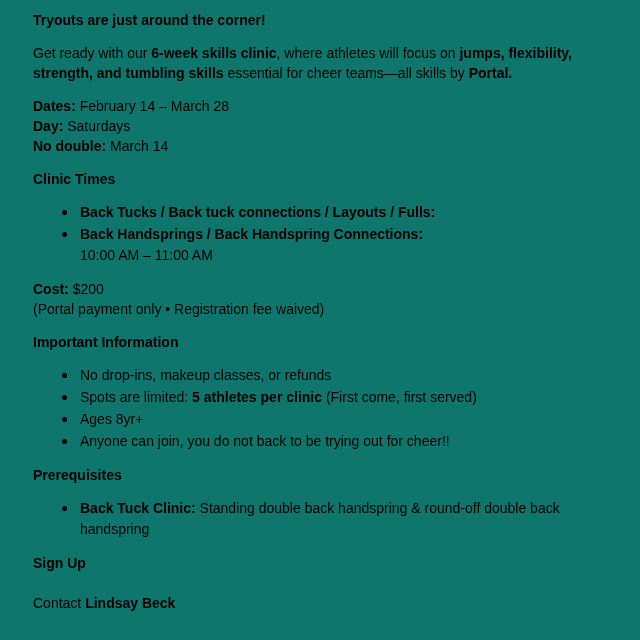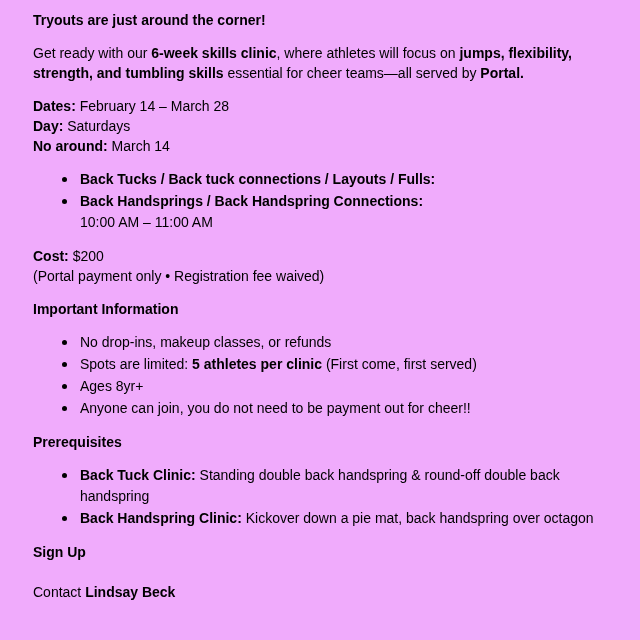--- a/index.html
+++ b/index.html
@@ -2,21 +2,21 @@
 <html><head>
 <meta charset="utf-8">
 <style>
   html, body { margin: 0; padding: 0; background: #ffffff; }
   .page {
     position: relative;
     width: 640px;
     height: 640px;
     overflow: hidden;
     box-sizing: border-box;
-    background: #f0abfc;
+    background: #0f766e;
     color: #000000;
     font-family: "Liberation Sans", "DejaVu Sans", sans-serif;
     font-size: 14px;
     line-height: 20px;
     padding: 10px 20px 0 33px;
   }
   .paragraph {
     margin: 0 0 13px 0;
   }
   .run { white-space: pre-wrap; }
@@ -40,22 +40,23 @@
     margin: 8px 13px 0 29px;
   }
   .bullet-text { flex: 1 1 auto; }
 </style>
 </head>
 <body>
 
 <div class="page">
   <div>
       <div class="paragraph"><span class="run bold">Tryouts are just around the corner!</span></div>
-      <div class="paragraph"><span class="run">Get ready with our </span><span class="run bold">6-week skills clinic</span><span class="run">, where athletes will focus on </span><span class="run bold">jumps, flexibility, strength, and tumbling skills</span><span class="run"> essential for cheer teams—all served by </span><span class="run bold">Portal.</span></div>
-      <div class="paragraph"><span class="run bold">Dates:</span><span class="run"> February 14 – March 28</span><br><span class="run bold">Day:</span><span class="run"> Saturdays</span><br><span class="run bold">No around:</span><span class="run"> March 14</span></div>
+      <div class="paragraph"><span class="run">Get ready with our </span><span class="run bold">6-week skills clinic</span><span class="run">, where athletes will focus on </span><span class="run bold">jumps, flexibility, strength, and tumbling skills</span><span class="run"> essential for cheer teams—all skills by </span><span class="run bold">Portal.</span></div>
+      <div class="paragraph"><span class="run bold">Dates:</span><span class="run"> February 14 – March 28</span><br><span class="run bold">Day:</span><span class="run"> Saturdays</span><br><span class="run bold">No double:</span><span class="run"> March 14</span></div>
+      <div class="paragraph"><span class="run bold">Clinic Times</span></div>
       <div class="bullet-list">
         <div class="bullet-item">
           <span class="bullet-dot"></span>
           <div class="bullet-text"><span class="run bold">Back Tucks / Back tuck connections / Layouts / Fulls:</span><br></div>
         </div>
         <div class="bullet-item">
           <span class="bullet-dot"></span>
           <div class="bullet-text"><span class="run bold">Back Handsprings / Back Handspring Connections:</span><br><span class="run">10:00 AM – 11:00 AM</span></div>
         </div>
       </div>
@@ -69,29 +70,25 @@
         <div class="bullet-item">
           <span class="bullet-dot"></span>
           <div class="bullet-text"><span class="run">Spots are limited: </span><span class="run bold">5 athletes per clinic</span><span class="run"> (First come, first served)</span></div>
         </div>
         <div class="bullet-item">
           <span class="bullet-dot"></span>
           <div class="bullet-text"><span class="run">Ages 8yr+</span></div>
         </div>
         <div class="bullet-item">
           <span class="bullet-dot"></span>
-          <div class="bullet-text"><span class="run">Anyone can join, you do not need to be payment out for cheer!!</span></div>
+          <div class="bullet-text"><span class="run">Anyone can join, you do not back to be trying out for cheer!!</span></div>
         </div>
       </div>
       <div class="paragraph"><span class="run bold">Prerequisites</span></div>
       <div class="bullet-list">
         <div class="bullet-item">
           <span class="bullet-dot"></span>
           <div class="bullet-text"><span class="run bold">Back Tuck Clinic:</span><span class="run"> Standing double back handspring &amp; round-off double back handspring</span></div>
         </div>
-        <div class="bullet-item">
-          <span class="bullet-dot"></span>
-          <div class="bullet-text"><span class="run bold">Back Handspring Clinic:</span><span class="run"> Kickover down a pie mat, back handspring over octagon</span></div>
-        </div>
       </div>
       <div class="paragraph"><span class="run bold">Sign Up</span><br><br><span class="run">Contact </span><span class="run bold">Lindsay Beck</span></div>
     </div>
 </div>
 
 </body></html>

